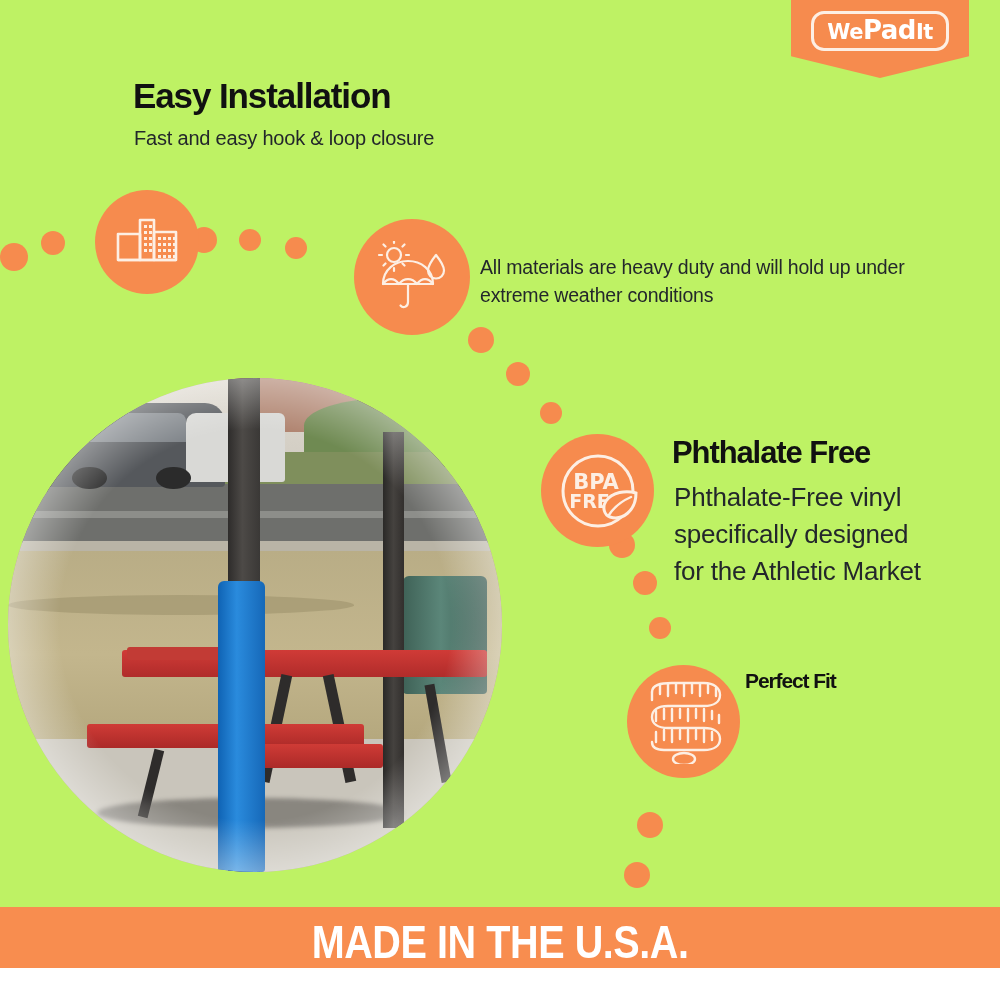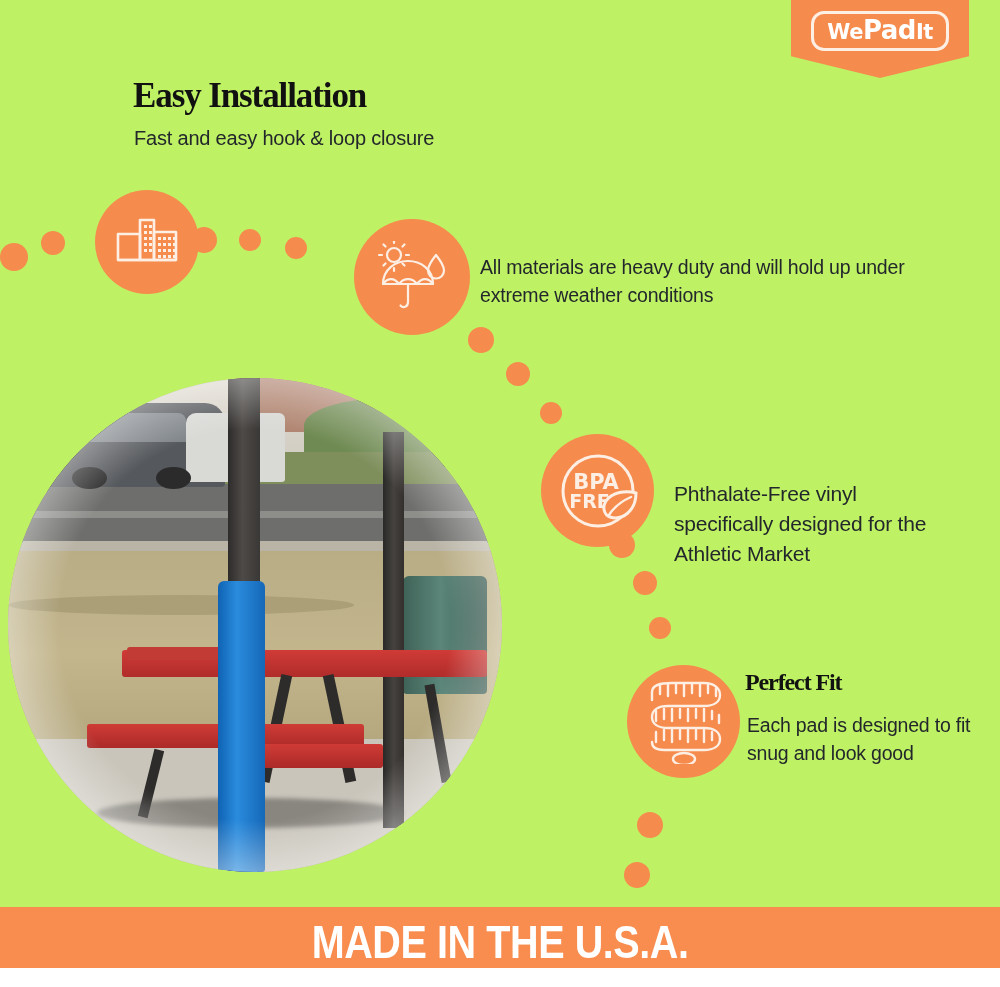--- a/index.html
+++ b/index.html
@@ -49,21 +49,21 @@
     letter-spacing: -0.5px;
     white-space: nowrap;
   }
   .logo-text .lg-we { font-size: 21px; }
   .logo-text .lg-pad { font-size: 26px; }
   .logo-text .lg-it { font-size: 21px; }
 
   
   .feature-title {
     position: absolute;
-    font-family: Liberation Serif, serif;
+    font-family: Liberation Sans, sans-serif;
     font-weight: bold;
     color: #111111;
     letter-spacing: -1.1px;
     white-space: nowrap;
     line-height: 1;
   }
   .feature-desc {
     position: absolute;
     font-family: "Liberation Sans", sans-serif;
     color: #23272b;
@@ -71,23 +71,23 @@
     letter-spacing: -0.2px;
   }
 
   #title-easy      { left: 133px; top: 78px;  font-size: 35px; }
   #desc-easy       { left: 134px; top: 124px; font-size: 20px; width: 420px; }
 
   #title-weather   { left: 484px; top: 212px; font-size: 31px; }
   #desc-weather    { left: 480px; top: 254px; font-size: 19.5px; width: 430px; }
 
   #title-phthalate { left: 672px; top: 437px; font-size: 31px; }
-  #desc-phthalate  { left: 674px; top: 479px; font-size: 21px; width: 265px; }
-
-  #title-fit       { left: 745px; top: 670px; font-size: 24px; }
+  #desc-phthalate  { left: 674px; top: 479px; font-size: 26px; width: 265px; }
+
+  #title-fit       { left: 745px; top: 670px; font-size: 21px; }
   #desc-fit        { left: 747px; top: 712px; font-size: 19.5px; width: 235px; }
 
   
   .trail-dot {
     position: absolute;
     background: #F68B4E;
     border-radius: 50%;
   }
 
   
@@ -350,36 +350,36 @@
                  M11.5 5.5 L9.5 3.5 M28.5 22.5 L30.5 24.5
                  M28.5 5.5 L30.5 3.5 M11.5 22.5 L9.5 24.5"></path>
         <path d="M62 14 C62 14 54 24 54 29.5 A8 8 0 0 0 70 29.5 C70 24 62 14 62 14 Z"></path>
         <path d="M9 43 C9 28.5 21 20 34 20 C47 20 59 28.5 59 43 Z"></path>
         <path d="M9 43 C14 36.5 20 36.5 25 43 C30 36.5 38 36.5 43 43 C48 36.5 54 36.5 59 43"></path>
         <path d="M34 43 V61 C34 66 29 67.5 26.5 64.5"></path>
       </svg>
     </span>
   </div>
 
+  <div class="feature-title" id="title-phthalate">Phthalate Free</div>
   <div class="feature-desc" id="desc-phthalate">Phthalate-Free vinyl specifically designed for the Athletic Market</div>
 
   <div class="icon-circle" style="left:541px; top:434px; width:113px; height:113px;">
     <span>
       <svg width="92" height="92" viewBox="0 0 92 92" fill="none">
         <circle cx="46" cy="46" r="35" stroke="#FDEFE4" stroke-width="3"></circle>
         <text x="44" y="44" text-anchor="middle" font-family="DejaVu Sans, sans-serif" font-size="21" font-weight="bold" fill="#FDEFE4">BPA</text>
         <text x="44" y="63" text-anchor="middle" font-family="DejaVu Sans, sans-serif" font-size="19" font-weight="bold" fill="#FDEFE4">FREE</text>
         <path d="M84 48 C84 66 70 76 58 72 C52 70 50 62 54 56 C60 47 74 45 84 48 Z" fill="#F68B4E" stroke="#FDEFE4" stroke-width="3"></path>
         <path d="M79 52 C70 56 62 62 57 70" stroke="#FDEFE4" stroke-width="2.4" stroke-linecap="round"></path>
       </svg>
     </span>
   </div>
 
   <div class="feature-title" id="title-fit">Perfect Fit</div>
-  <div class="feature-desc" id="desc-fit">Each pad is designed to fit snug and look good</div>
 
   <div class="icon-circle" style="left:627px; top:665px; width:113px; height:113px;">
     <span>
       <svg width="84" height="84" viewBox="0 0 84 84" fill="none" stroke="#FDEFE4" stroke-width="2.4" stroke-linecap="round" stroke-linejoin="round">
         <path d="M10 12 C10 5 18 3 30 3 H62 C72 3 78 8 78 15 C78 22 72 26 62 26 H26
                  C16 26 10 30 10 37 C10 44 16 48 26 48 H62 C72 48 78 52 78 59
                  C78 66 72 70 62 70 H22 C13 70 10 67 10 62"></path>
         <path d="M10 12 V20 M18 5 V14 M26 4 V16 M34 4 V13 M42 4 V16 M50 4 V13
                  M58 4 V16 M66 5 V13 M74 8 V16"></path>
         <path d="M14 31 V41 M22 29 V39 M30 29 V41 M38 29 V38 M46 29 V41 M54 29 V38

